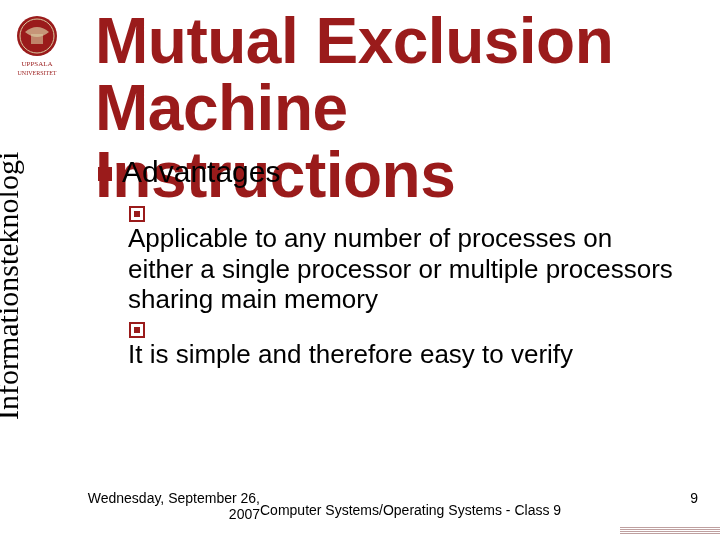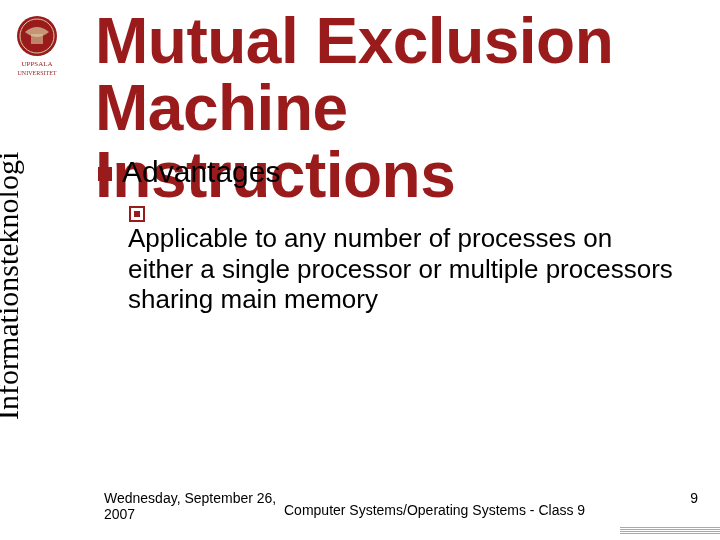--- a/index.html
+++ b/index.html
@@ -80,22 +80,23 @@
   position: absolute;
   bottom: 18px;
   left: 0;
   width: 720px;
   display: flex;
   align-items: flex-start;
   font-size: 14px;
   color: #000;
 }
 .footer-date {
-  margin-left: 104px;
+  margin-left: 80px;
   width: 180px;
+  text-align: right;
 }
 .footer-center {
   flex: 1;
   margin-top: 12px;
 }
 .footer-num {
   margin-right: 22px;
 }
 .stripes {
   position: absolute;
@@ -139,20 +140,27 @@
     <div class="bullet-text">Advantages</div>
   </div>
   <div class="sublist">
     <div class="sub-row">
       <svg class="sub-bullet-svg" width="18" height="18" viewBox="0 0 18 18">
         <rect x="2" y="2" width="14" height="14" fill="none" stroke="#9a1b1b" stroke-width="2"></rect>
         <rect x="6" y="6" width="6" height="6" fill="#9a1b1b"></rect>
       </svg>
       <span class="sub-text">Applicable to any number of processes on either a single processor or multiple processors sharing main memory</span>
     </div>
+    <div class="sub-row">
+      <svg class="sub-bullet-svg" width="18" height="18" viewBox="0 0 18 18">
+        <rect x="2" y="2" width="14" height="14" fill="none" stroke="#9a1b1b" stroke-width="2"></rect>
+        <rect x="6" y="6" width="6" height="6" fill="#9a1b1b"></rect>
+      </svg>
+      <span class="sub-text">It is simple and therefore easy to verify</span>
+    </div>
   </div>
 </div>
 
 <div class="footer">
   <div class="footer-date">Wednesday, September 26, 2007</div>
   <div class="footer-center">Computer Systems/Operating Systems - Class 9</div>
   <div class="footer-num">9</div>
 </div>
 
 <div class="stripes">

